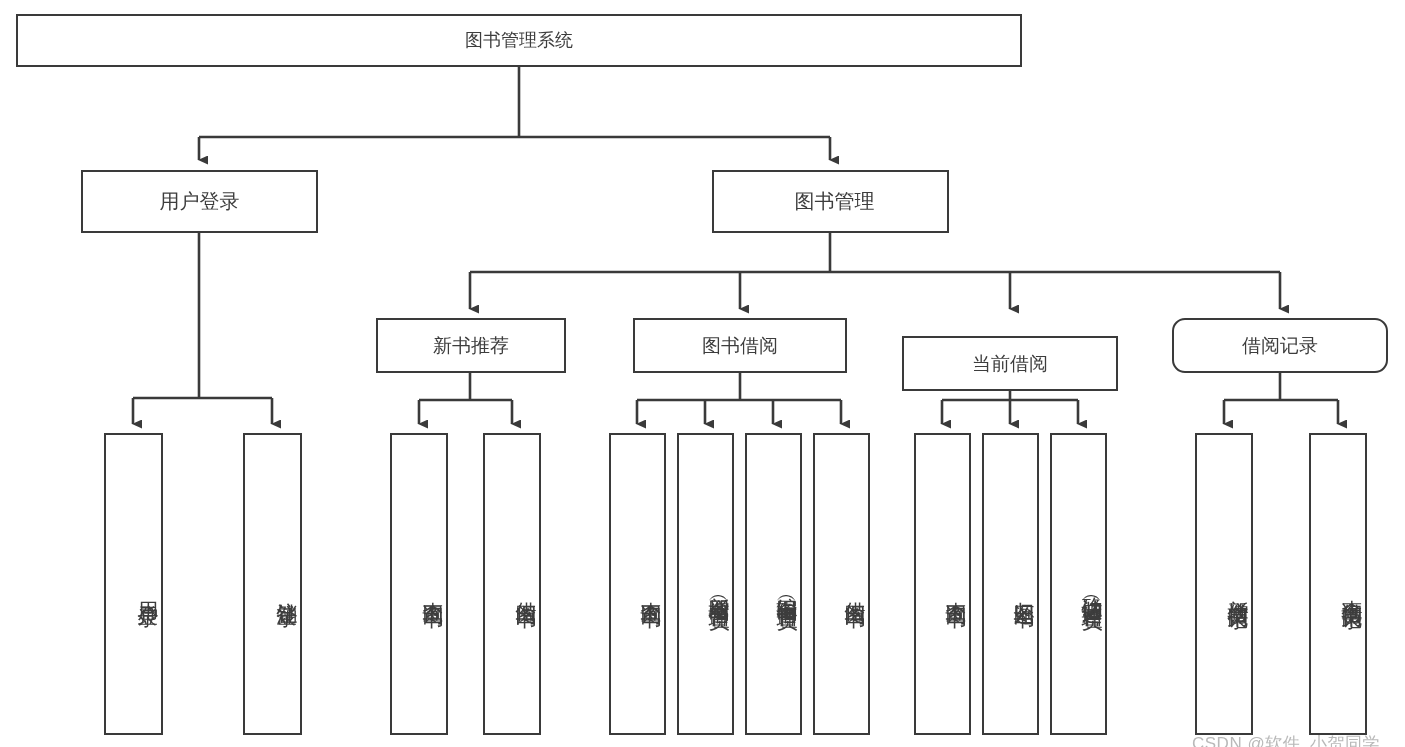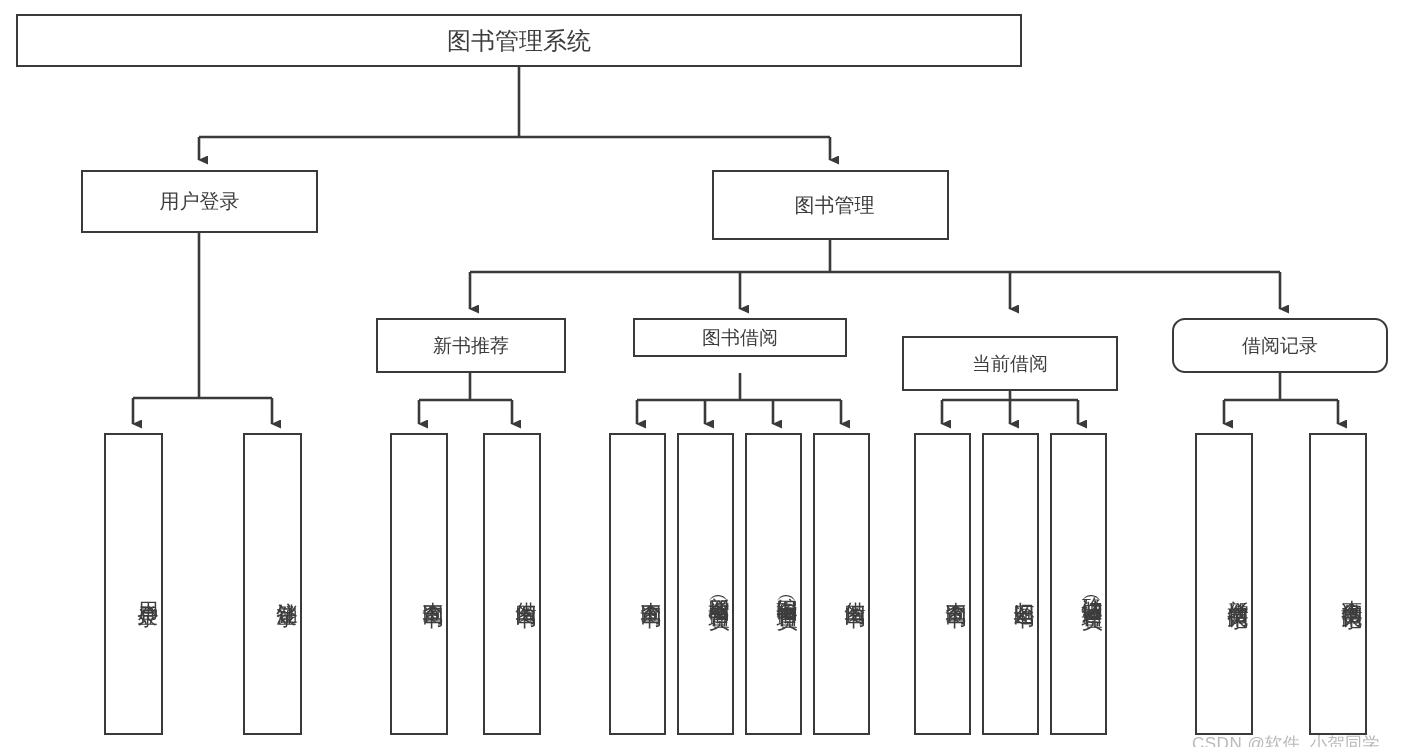--- a/index.html
+++ b/index.html
@@ -32,21 +32,21 @@
     background: #ffffff;
     color: #3d3d3d;
     display: flex;
     align-items: center;
     justify-content: center;
     text-align: center;
     line-height: 1.22;
     z-index: 2;
   }
   .node.root {
-    font-size: 24px;
+    font-size: 18px;
   }
   .node.lvl1 {
     font-size: 20px;
   }
   .node.lvl2 {
     font-size: 19px;
   }
   .node.leaf {
     font-size: 21px;
     writing-mode: vertical-rl;
@@ -123,25 +123,25 @@
       <path d="M1224,400 L1338,400"></path>
       <path d="M1224,400 L1224,424" marker-end="url(#arrow)"></path>
       <path d="M1338,400 L1338,424" marker-end="url(#arrow)"></path>
     </g>
   </svg>
 
   <div class="node root" style="left:16px; top:14px; width:1006px; height:53px;">图书管理系统</div>
 
   <div class="node lvl1" style="left:81px; top:170px; width:237px; height:63px;">用户登录</div>
 
-  <div class="node lvl1" style="left:712px; top:170px; width:237px; height:70px;padding-left:8px;">图书管理</div>
+  <div class="node lvl1" style="left:712px; top:170px; width:237px; height:63px;padding-left:8px;">图书管理</div>
 
   <div class="node lvl2" style="left:376px; top:318px; width:190px; height:55px;">新书推荐</div>
 
-  <div class="node lvl2" style="left:633px; top:318px; width:214px; height:39px;">图书借阅</div>
+  <div class="node lvl2" style="left:633px; top:318px; width:214px; height:55px;">图书借阅</div>
 
   <div class="node lvl2" style="left:902px; top:336px; width:216px; height:55px;">当前借阅</div>
 
   <div class="node lvl2" style="left:1172px; top:318px; width:216px; height:55px;border-radius:13px;">借阅记录</div>
 
   <div class="node leaf" style="left:104px; top:433px; width:59px; height:302px;">
     <span class="vtext">用户登录</span>
   </div>
   <div class="node leaf" style="left:243px; top:433px; width:59px; height:302px;">
     <span class="vtext">注销登录</span>

